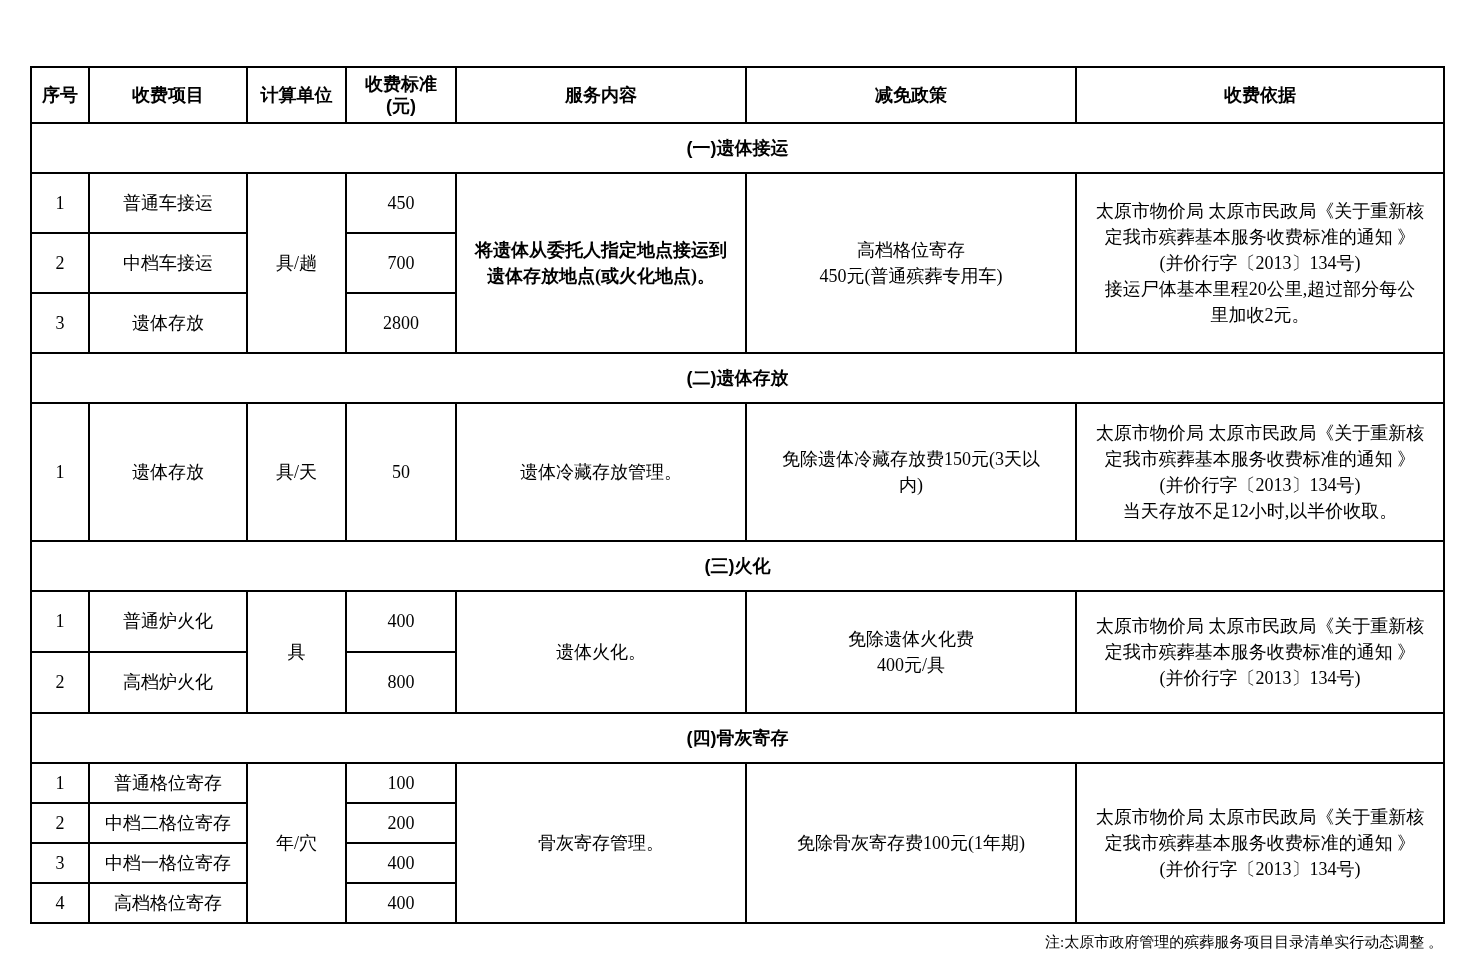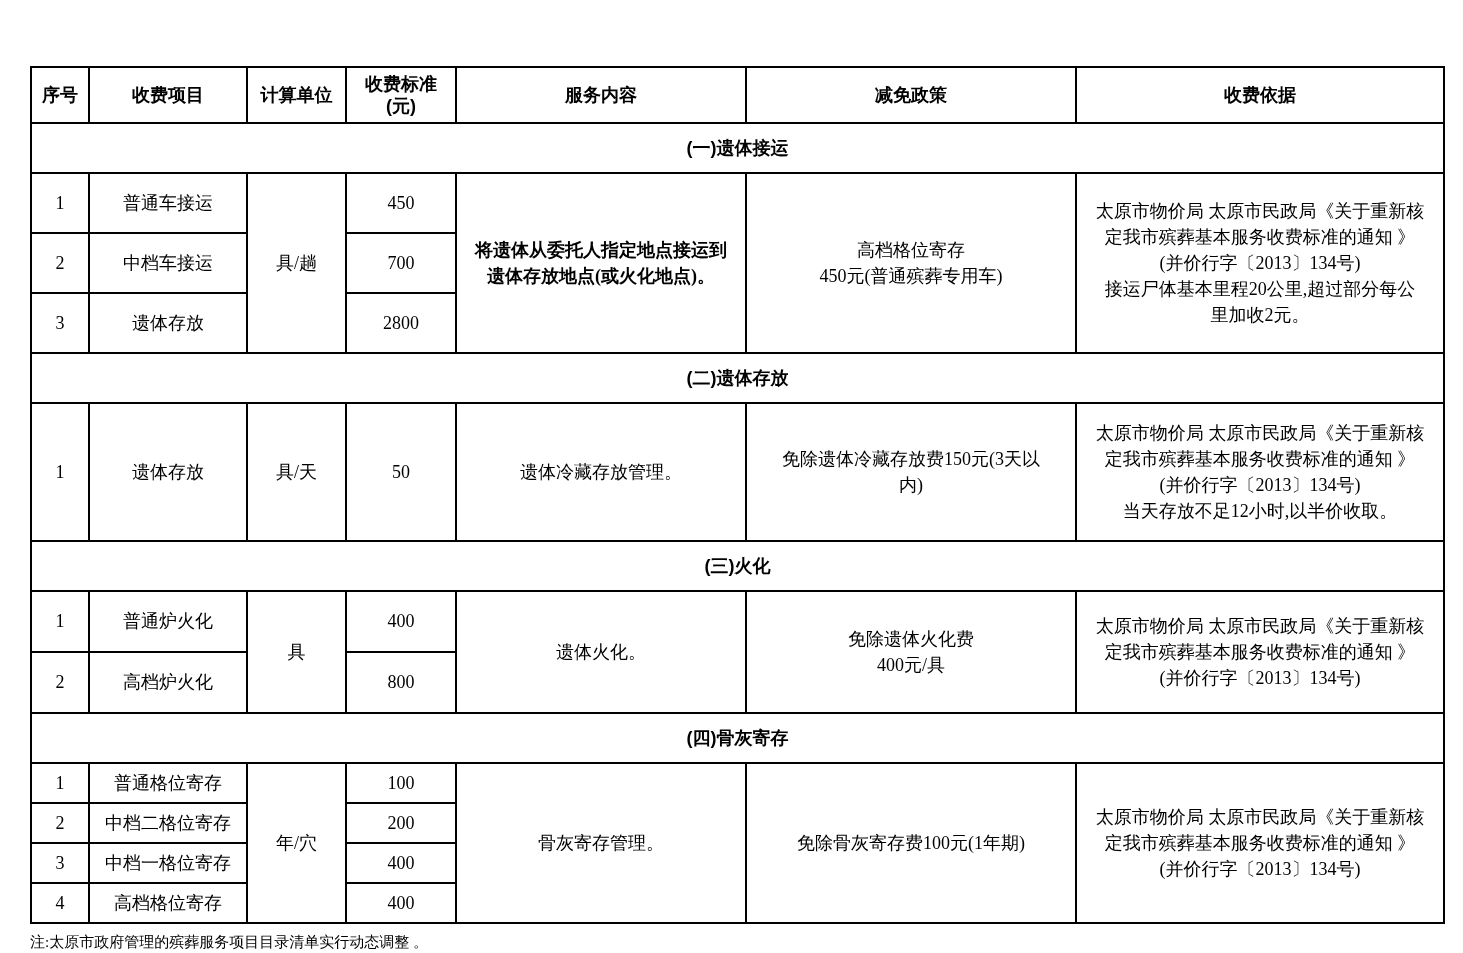--- a/index.html
+++ b/index.html
@@ -53,21 +53,21 @@
   tr.h-head { height: 56px; }
   tr.h-sec  { height: 50px; }
   tr.h-s1   { height: 60px; }
   tr.h-s2   { height: 138px; }
   tr.h-s3   { height: 61px; }
   tr.h-s4   { height: 40px; }
   .note {
     width: 1413px;
     margin-top: 9px;
     font-size: 15px;
-    text-align: left;
+    text-align: right;
   }
 </style>
 </head>
 <body>
 
 <div class="page">
 
 
   <table class="fee">
     <colgroup>

